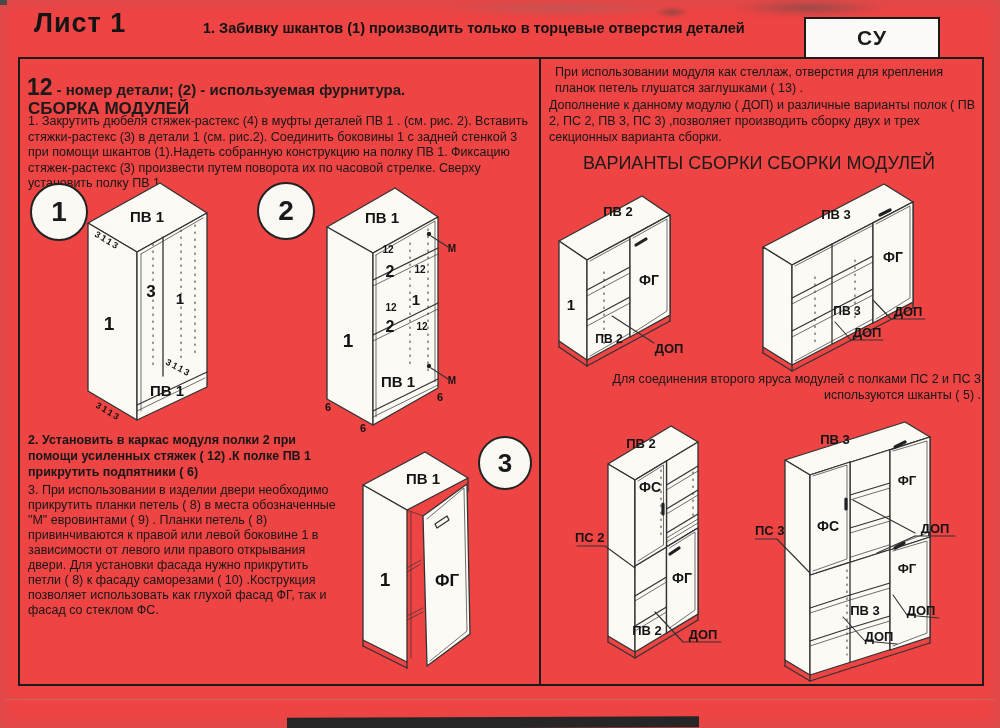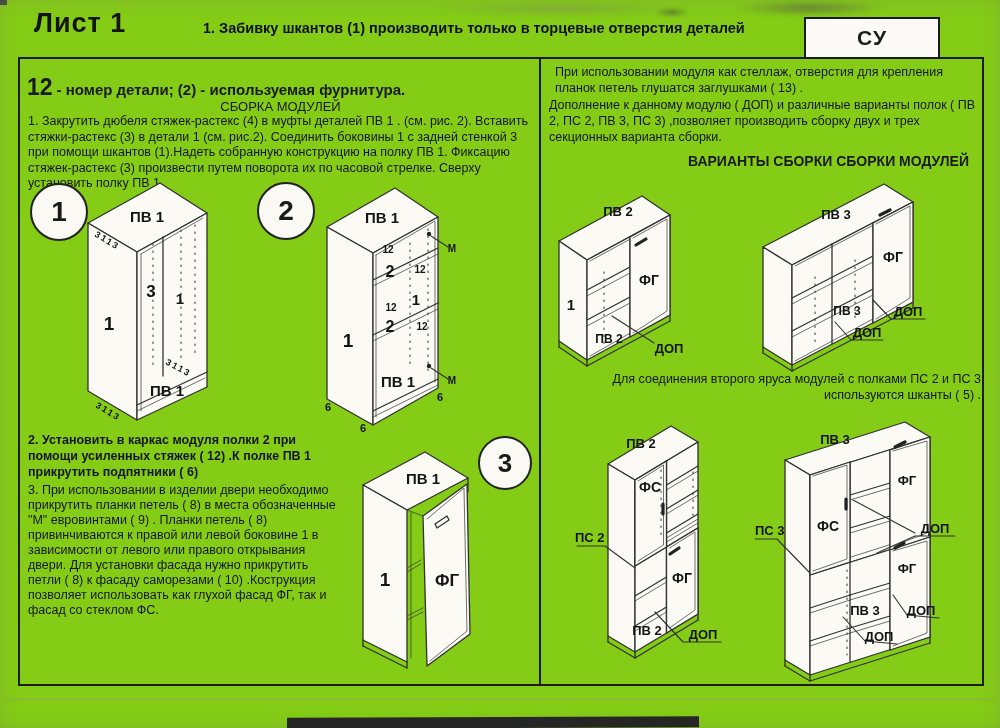--- a/index.html
+++ b/index.html
@@ -1,41 +1,41 @@
 <!DOCTYPE html>
 <html><head>
 <meta charset="utf-8">
 <style>
   html,body{margin:0;padding:0;}
   body{background:#d8d5cf;font-family:"Liberation Sans",sans-serif;}
-  .page{position:relative;width:1000px;height:728px;background:#84cc16;overflow:hidden;
+  .page{position:relative;width:1000px;height:728px;background:#ef4444;overflow:hidden;
         color:#1a1a1a;box-shadow:inset 0 0 18px rgba(120,115,105,.25);}
   .abs{position:absolute;}
   
   .sheet-title{left:34px;top:8px;font-size:27px;font-weight:600;letter-spacing:1px;color:#141414;}
   .header-note{left:179px;top:20px;font-size:14.5px;font-weight:700;color:#121212;margin-left:24px;}
   .code-box{left:804px;top:17px;width:132px;height:38px;border:2px solid #1b1b1b;background:#fbfaf6;
             display:flex;align-items:center;justify-content:center;font-size:21px;font-weight:700;letter-spacing:1px;}
   
   .main-box{left:18px;top:57px;width:962px;height:625px;border:2px solid #1b1b1b;}
   .divider{left:539px;top:57px;width:2px;height:627px;background:#1b1b1b;}
   
   .legend-title{left:42px;top:61px;font-size:15px;font-weight:700;}
   .legend-line{left:27px;top:74px;font-weight:700;display:flex;align-items:baseline;}
   .legend-line .big{font-size:23px;}
   .legend-line .rest{font-size:15px;margin-left:4px;}
-  .section-title-left{left:28px;top:99px;width:505px;text-align:center;font-size:13px;font-weight:400;}
+  .section-title-left{left:28px;top:99px;width:505px;font-size:17px;font-weight:700;}
   .body-text{font-size:12.5px;line-height:15.5px;color:#161616;}
   .step1{left:28px;top:114px;width:506px;}
   .step2{left:28px;top:432px;width:318px;line-height:16px;font-weight:bold;}
   .step3{left:28px;top:483px;width:316px;line-height:15px;}
   
   .r-para1{left:549px;top:64px;width:428px;line-height:16px;margin-left:6px;}
   .r-para2{left:549px;top:97px;width:428px;line-height:16px;}
-  .r-title{left:549px;top:153px;width:420px;text-align:right;font-size:14px;font-weight:700;}
+  .r-title{left:549px;top:153px;width:420px;text-align:center;font-size:18px;font-weight:400;}
   .r-para3{left:551px;top:371px;width:430px;line-height:16px;text-align:right;}
   
   .badge{border:2px solid #222;border-radius:50%;background:#faf9f4;display:flex;align-items:center;
          justify-content:center;font-weight:700;}
   .badge1{left:30px;top:183px;width:54px;height:54px;font-size:28px;}
   .badge2{left:257px;top:182px;width:54px;height:54px;font-size:28px;}
   .badge3{left:478px;top:436px;width:50px;height:50px;font-size:26px;}
   
   .fig polygon,.fig polyline,.fig line{fill:none;stroke:#323232;stroke-width:1.3;stroke-linejoin:round;stroke-linecap:round;}
   .fig .face{fill:#fbfaf5;}

